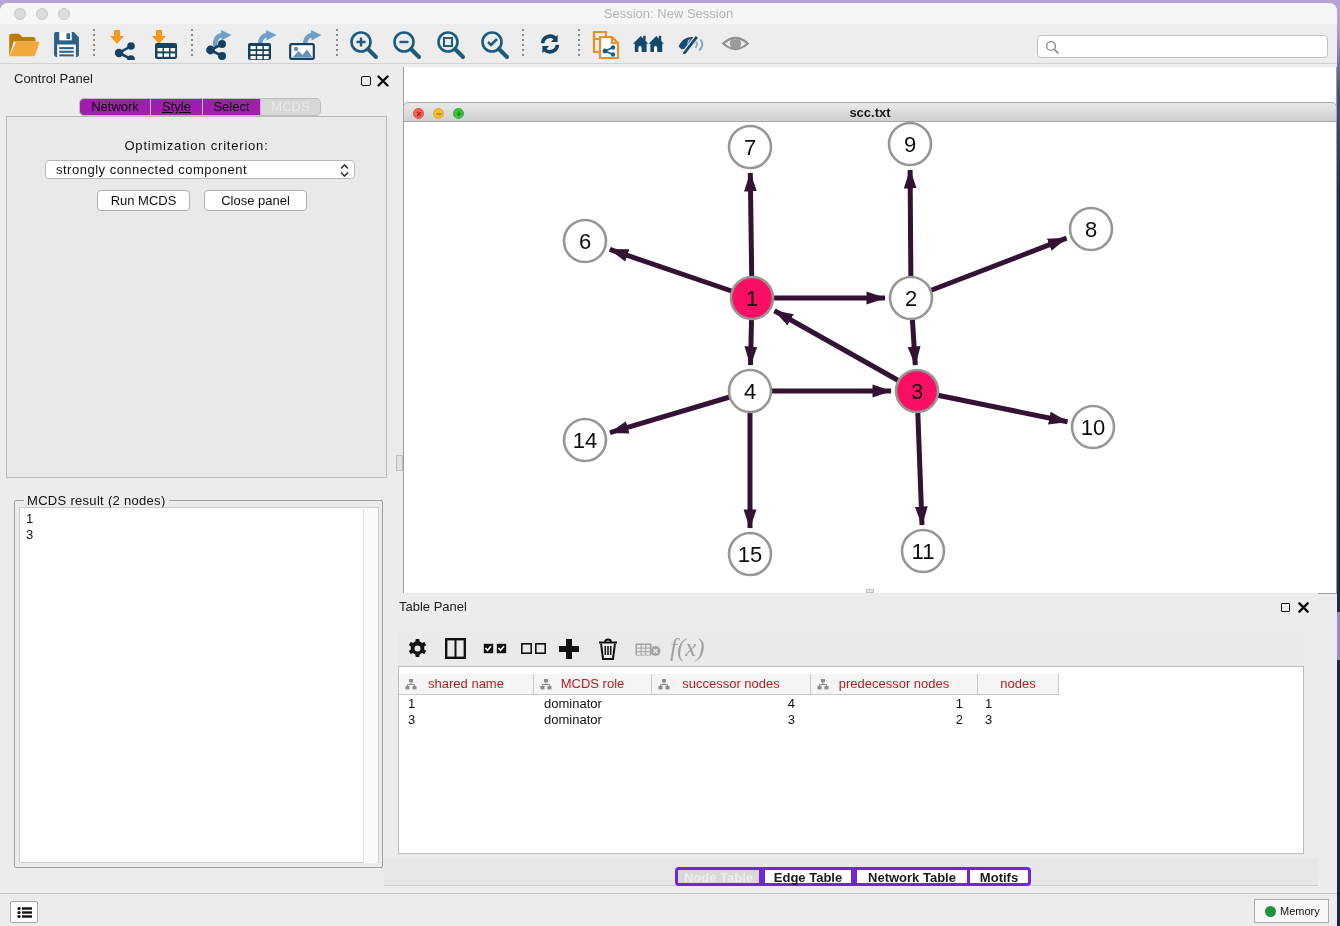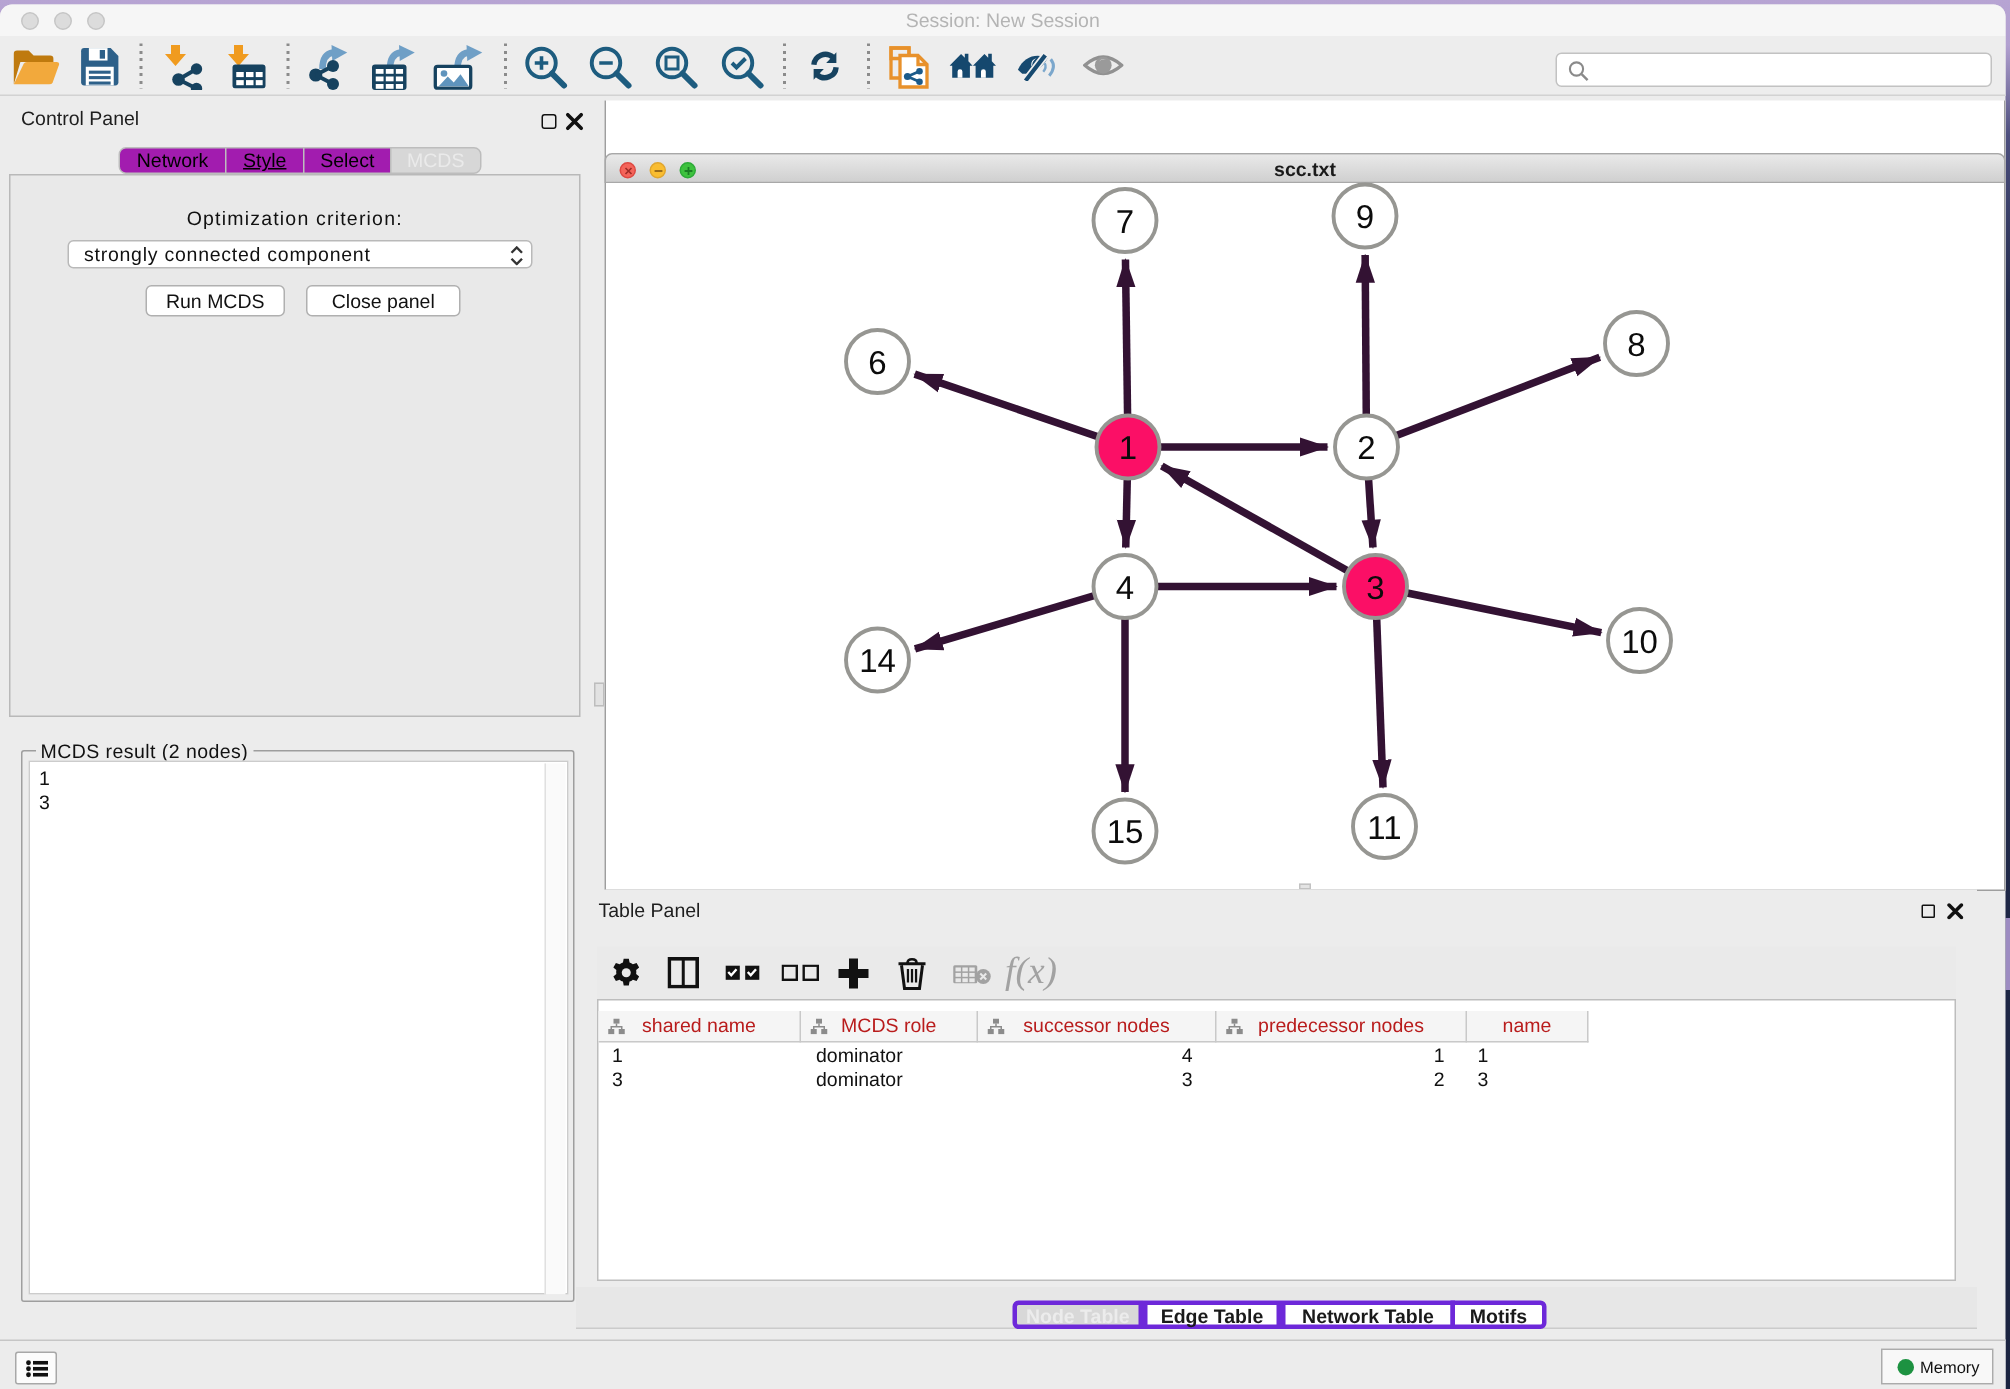--- a/index.html
+++ b/index.html
@@ -362,21 +362,21 @@
               <rect x="0.5" y="7" width="4" height="3.4" fill="#8c8c8c"></rect>
               <rect x="7.5" y="7" width="4" height="3.4" fill="#8c8c8c"></rect>
               <path d="M6 3.4 V5.5 M2.5 7 V5.5 H9.5 V7" stroke="#8c8c8c" fill="none"></path>
             </svg>successor nodes</div>
         <div class="th" style="left:412px; width:167px;text-align:center;"><svg class="thi" width="12" height="11" viewBox="0 0 12 11">
               <rect x="4" y="0" width="4" height="3.4" fill="#8c8c8c"></rect>
               <rect x="0.5" y="7" width="4" height="3.4" fill="#8c8c8c"></rect>
               <rect x="7.5" y="7" width="4" height="3.4" fill="#8c8c8c"></rect>
               <path d="M6 3.4 V5.5 M2.5 7 V5.5 H9.5 V7" stroke="#8c8c8c" fill="none"></path>
             </svg>predecessor nodes</div>
-        <div class="th" style="left:579px; width:81px;">name</div>
+        <div class="th" style="left:579px; width:81px;">nodes</div>
       </div>
       <div class="trow" style="left:9px; top:29px;">1</div>
       <div class="trow" style="left:145px; top:29px;">dominator</div>
       <div class="trow" style="left:382px; top:29px; width:14px; text-align:right;">4</div>
       <div class="trow" style="left:550px; top:29px; width:14px; text-align:right;">1</div>
       <div class="trow" style="left:586px; top:29px;">1</div>
       <div class="trow" style="left:9px; top:45px;">3</div>
       <div class="trow" style="left:145px; top:45px;">dominator</div>
       <div class="trow" style="left:382px; top:45px; width:14px; text-align:right;">3</div>
       <div class="trow" style="left:550px; top:45px; width:14px; text-align:right;">2</div>

